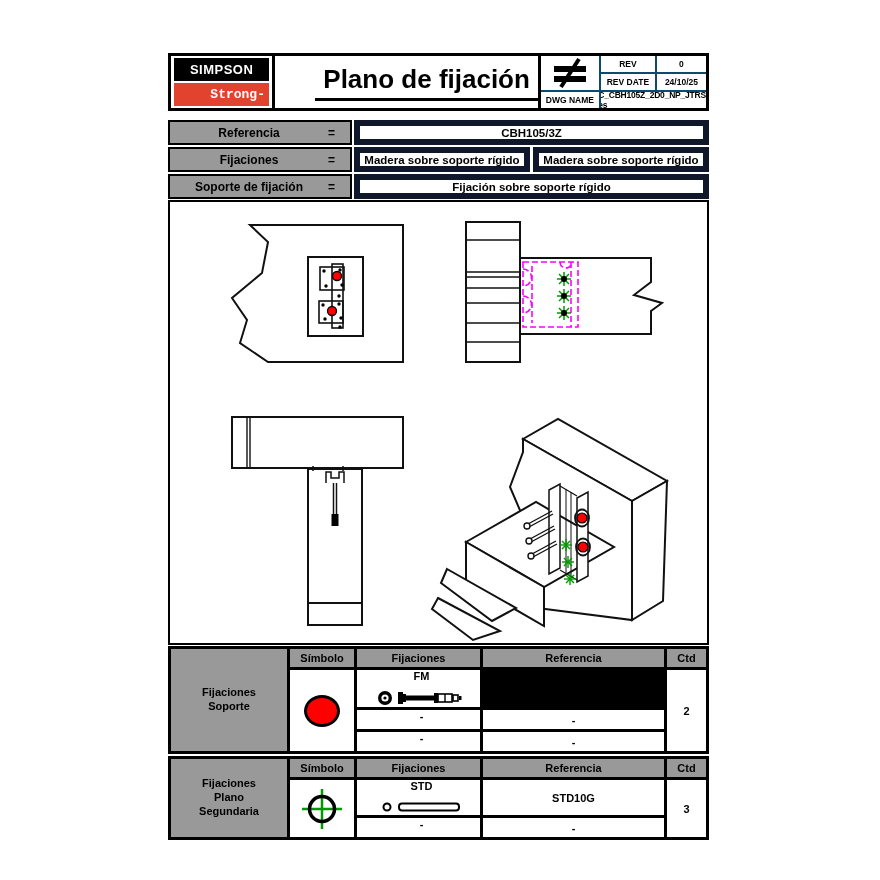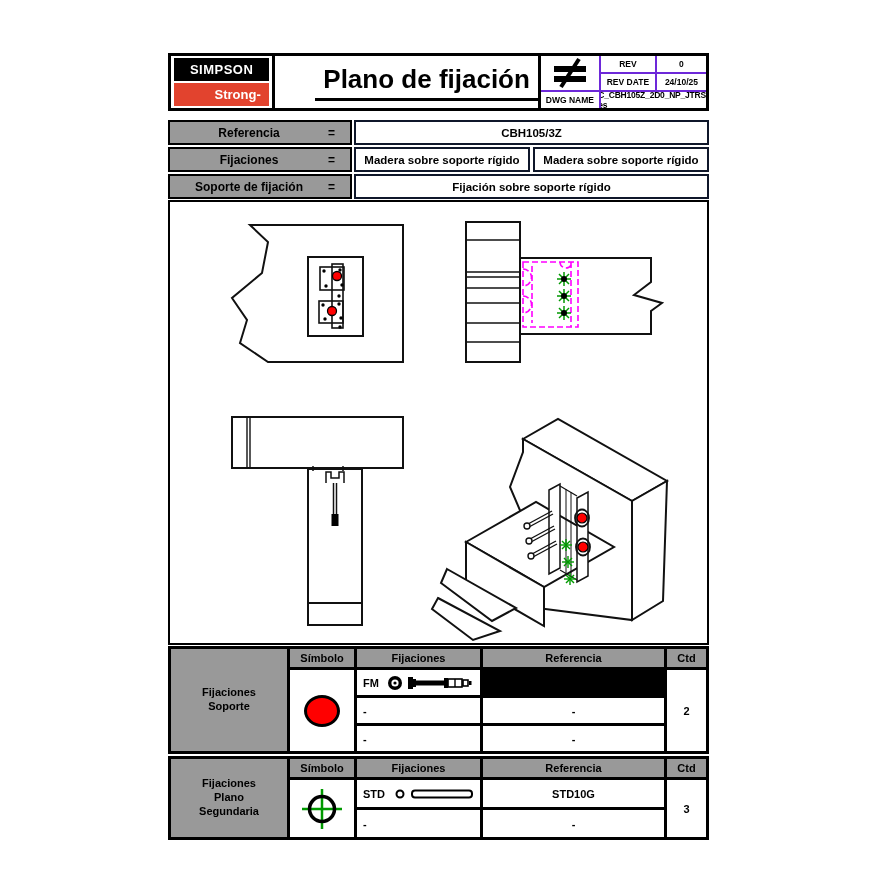--- a/index.html
+++ b/index.html
@@ -4,50 +4,50 @@
 <style>
   * { margin:0; padding:0; box-sizing:border-box; }
   html,body { width:880px; height:880px; background:#fff; font-family:"Liberation Sans", sans-serif; }
   #canvas { position:relative; width:880px; height:880px; background:#fff; overflow:hidden; }
   #sheet { position:absolute; left:168px; top:53px; width:541px; height:788px; }
 
   
   .hdr { position:absolute; left:0; top:0; width:541px; height:58px; border:3px solid #000; display:flex; background:#fff; }
   .logo-cell { width:110px; border-right:3px solid #000; padding:2px 3px; display:flex; flex-direction:column; justify-content:center; gap:2px; }
   .logo-top { background:#000; color:#fff; font-weight:bold; font-size:13px; letter-spacing:.5px; text-align:center; line-height:23px; height:23px; }
-  .logo-bot { background:#E2432E; color:#fff; font-weight:bold; font-size:13px; font-family:Liberation Sans, sans-serif; text-align:center; line-height:23px; height:23px;padding-left:32px; }
+  .logo-bot { background:#E2432E; color:#fff; font-weight:bold; font-size:13px; font-family:Liberation Mono, monospace; text-align:center; line-height:23px; height:23px;padding-left:32px; }
   .title-cell { flex:1; display:flex; align-items:center; justify-content:center;margin-left:40px; }
   .title-cell span { font-size:26px; font-weight:bold; border-bottom:3px solid #000; padding:0 8px 3px; white-space:nowrap; }
-  .info-cell { width:178px; border-left:3px solid #000; background:#6d28d9; display:grid; grid-template-columns:58px 54px 1fr; grid-template-rows:16px 16px 1fr; gap:2px; }
+  .info-cell { width:178px; border-left:3px solid #000; background:#0c4a6e; display:grid; grid-template-columns:58px 54px 1fr; grid-template-rows:16px 16px 1fr; gap:2px; }
   .info-cell > div { background:#fff; display:flex; align-items:center; justify-content:center; font-weight:bold; font-size:8.5px; overflow:hidden; }
   .neq { grid-row:1/3; }
   .dwgval { grid-column:2/4; font-size:7px; letter-spacing:-0.2px; }
 
   
   .ref-row { position:absolute; left:0; width:541px; height:25px; display:flex; }
   .ref-label { width:184px; background:#999; border:2px solid #000; display:flex; align-items:center; font-weight:bold; font-size:12px; }
   .ref-label .lbl { flex:1; text-align:center; }
   .ref-label .eq { width:22px; }
-  .ref-val { flex:1; border:2px solid #0f172a; margin-left:2px; background:#fff; display:flex; align-items:center; justify-content:center; font-weight:bold; font-size:11.5px; }
+  .ref-val { flex:1; border:6px solid #0f172a; margin-left:2px; background:#fff; display:flex; align-items:center; justify-content:center; font-weight:bold; font-size:11.5px; }
   .ref-val + .ref-val { margin-left:3px; }
 
   
   .draw-box { position:absolute; left:0; top:147px; width:541px; height:445px; border:2px solid #000; background:#fff; }
 
   
   .fx-table { position:absolute; left:0; width:541px; background:#000; padding:3px; display:grid; gap:3px; }
   .t1 { top:593px; height:108px; grid-template-columns:116px 64px 123px 181px 1fr; grid-template-rows:18px 1fr 1fr 1fr; }
   .t2 { top:703px; height:84px;  grid-template-columns:116px 64px 123px 181px 1fr; grid-template-rows:18px 1fr 1fr; }
   .fx-table > div { background:#fff; display:flex; align-items:center; justify-content:center; font-weight:bold; font-size:11px; }
   .gray { background:#999 !important; }
   .group-cell { grid-column:1; flex-direction:column; line-height:1.25; font-size:11.5px; text-align:center; }
   .t1 .group-cell { grid-row:1/5; } .t2 .group-cell { grid-row:1/4; }
   .sym-cell-1 { grid-row:2/5; } .sym-cell-2 { grid-row:2/4; }
   .ctd-cell-1 { grid-row:2/5; font-size:12px; } .ctd-cell-2 { grid-row:2/4; font-size:12px; }
-  .fij-cell { justify-content:flex-start !important; padding-left:6px; gap:7px; font-size:12px; }
+  .fij-cell { justify-content:flex-start !important; padding-left:6px; gap:7px; font-size:12px;flex-direction:column; }
   .red-dot { width:36px; height:32px; border-radius:50%; background:#FF0000; border:3px solid #000; }
 </style>
 </head>
 <body>
 
 <div id="canvas">
 <div id="sheet">
 
   <div class="hdr">
     <div class="logo-cell">

